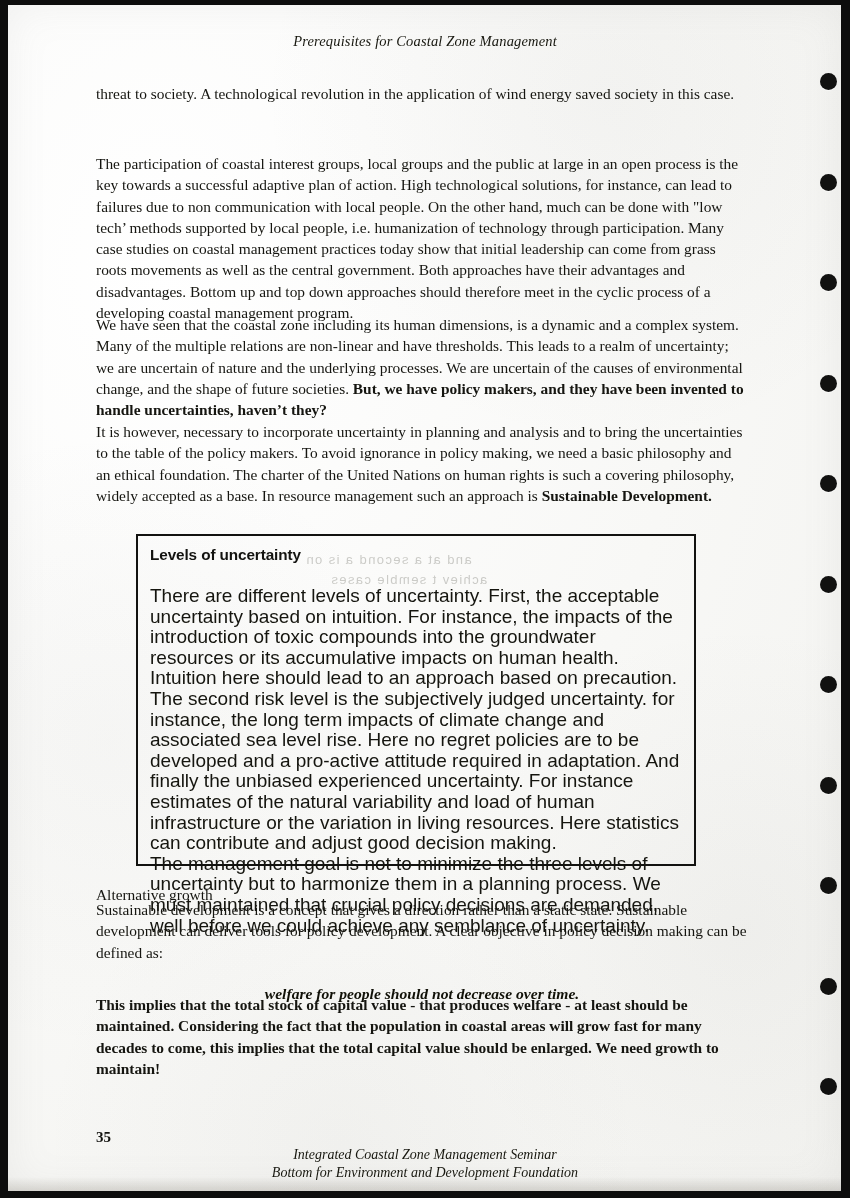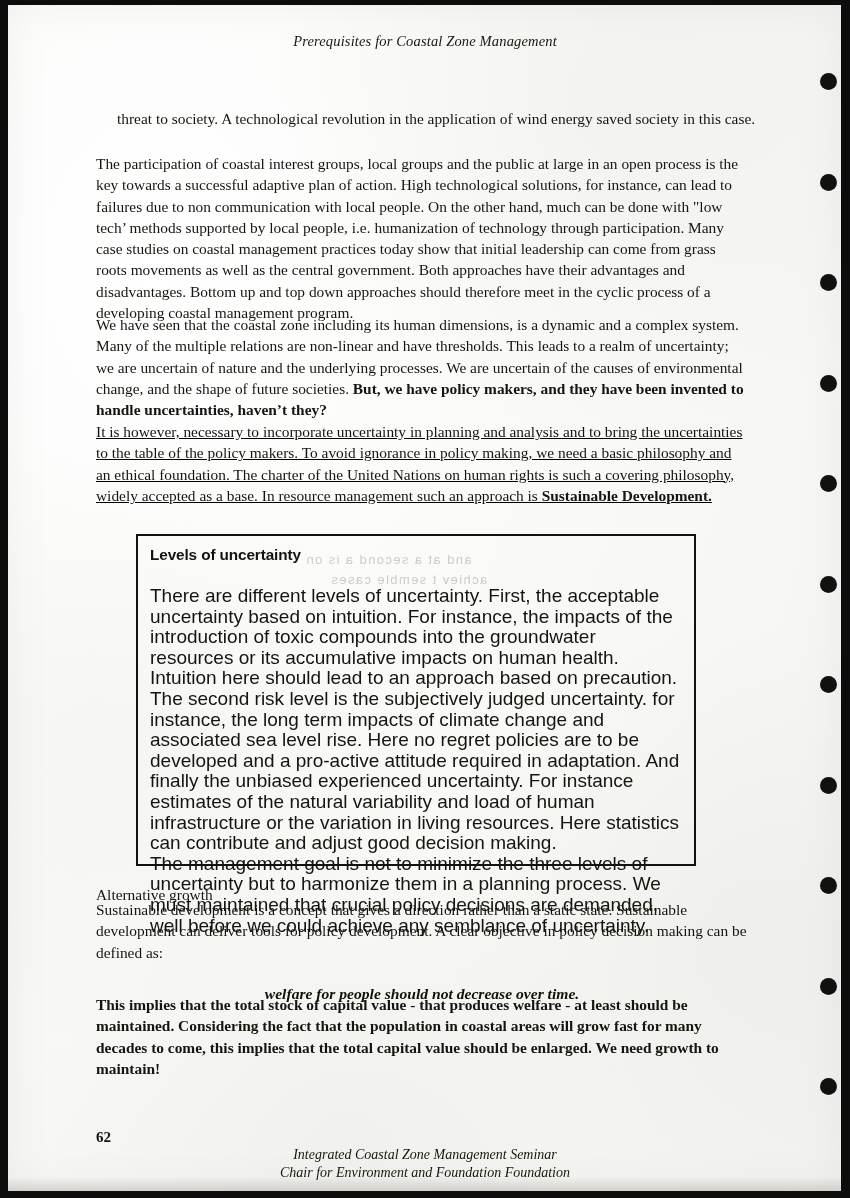--- a/index.html
+++ b/index.html
@@ -179,33 +179,33 @@
 </style>
 </head>
 <body>
 
 <div id="page-sheet"></div>
 
 <div class="content">
 
   <div id="running-head">Prerequisites for Coastal Zone Management</div>
 
-  <div class="col" style="top:108px;margin-left:21px;">
+  <div class="col" style="top:83px;">
     <p class="para">threat to society.  A technological revolution in the application of wind energy saved society in this case.</p>
   </div>
 
   <div class="col" style="top:153px;">
     <p class="para">The participation of coastal interest groups, local groups and the public at large in an open process is the key towards a successful adaptive plan of action.  High technological solutions, for instance, can lead to failures due to non communication with local people.  On the other hand, much can be done with "low tech’ methods supported by local people, i.e. humanization of technology through participation.  Many case studies on coastal management practices today show that initial leadership can come from grass roots movements as well as the central government.  Both approaches have their advantages and disadvantages.  Bottom up and top down approaches should therefore meet in the cyclic process of a developing coastal management program.</p>
   </div>
 
   <div class="col" style="top:314px;">
     <p class="para"><span>We have seen that the coastal zone including its human dimensions, is a dynamic and a complex system.  Many of the multiple relations are non-linear and have thresholds.  This leads to a realm of uncertainty; we are uncertain of nature and the underlying processes.  We are uncertain of the causes of environmental change, and the shape of future societies. </span><b>But, we have policy makers, and they have been invented to handle uncertainties, haven’t they?</b></p>
   </div>
 
-  <div class="col" style="top:421px;text-decoration:underline;">
+  <div class="col" style="top:421px;">
     <p class="para"><span>It is however, necessary to incorporate uncertainty in planning and analysis and to bring the uncertainties to the table of the policy makers.  To avoid ignorance in policy making, we need a basic philosophy and an ethical foundation.  The charter of the United Nations on human rights is such a covering philosophy, widely accepted as a base.  In resource management such an approach is </span><b>Sustainable Development.</b></p>
   </div>
 
   <div class="ghost" style="left:305px; top:552px;">and    at a second a  is          on</div>
   <div class="ghost" style="left:330px; top:572px;">achiev    t semble cases</div>
 
   <div id="uncertainty-box">
     <div id="uncertainty-inner">
       <div id="box-title">Levels of uncertainty</div>
       <p class="box-para" id="box-para-1">There are different levels of uncertainty. First, the acceptable uncertainty based on intuition. For instance, the impacts of the introduction of toxic compounds into the groundwater resources or its accumulative impacts on human health. Intuition here should lead to an approach based on precaution. The second risk level is the subjectively judged uncertainty. for instance, the long term impacts of climate change and associated sea level rise. Here no regret policies are to be developed and a pro-active attitude required in adaptation. And finally the unbiased experienced uncertainty. For instance estimates of the natural variability and load of human infrastructure or the variation in living resources. Here statistics can contribute and adjust good decision making.</p>
@@ -220,24 +220,24 @@
   <div class="col" style="top:882px;margin-top:17px;">
     <p class="para">Sustainable development is a concept that gives a direction rather than a static state.  Sustainable development can deliver tools for policy development.  A clear objective in policy decision making can be defined as:</p>
   </div>
 
   <div id="welfare-statement">welfare for people should not decrease over time.</div>
 
   <div class="col" style="top:994px;font-weight:bold;">
     <p class="para">This implies that the total stock of capital value - that produces welfare - at least should be maintained.  Considering the fact that the population in coastal areas will grow fast for many decades to come, this implies that the total capital value should be enlarged.  We need growth to maintain!</p>
   </div>
 
-  <div id="page-number">62</div>
+  <div id="page-number">35</div>
   <div id="footer-block">
     <div>Integrated Coastal Zone Management Seminar</div>
-    <div>Chair for Environment and Foundation Foundation</div>
+    <div>Bottom for Environment and Development Foundation</div>
   </div>
 
   <div id="holes">
       <div class="hole" style="left: 820px; top: 73px;"></div>
       <div class="hole" style="left: 820px; top: 173.5px;"></div>
       <div class="hole" style="left: 820px; top: 274px;"></div>
       <div class="hole" style="left: 820px; top: 374.5px;"></div>
       <div class="hole" style="left: 820px; top: 475px;"></div>
       <div class="hole" style="left: 820px; top: 575.5px;"></div>
       <div class="hole" style="left: 820px; top: 676px;"></div>

